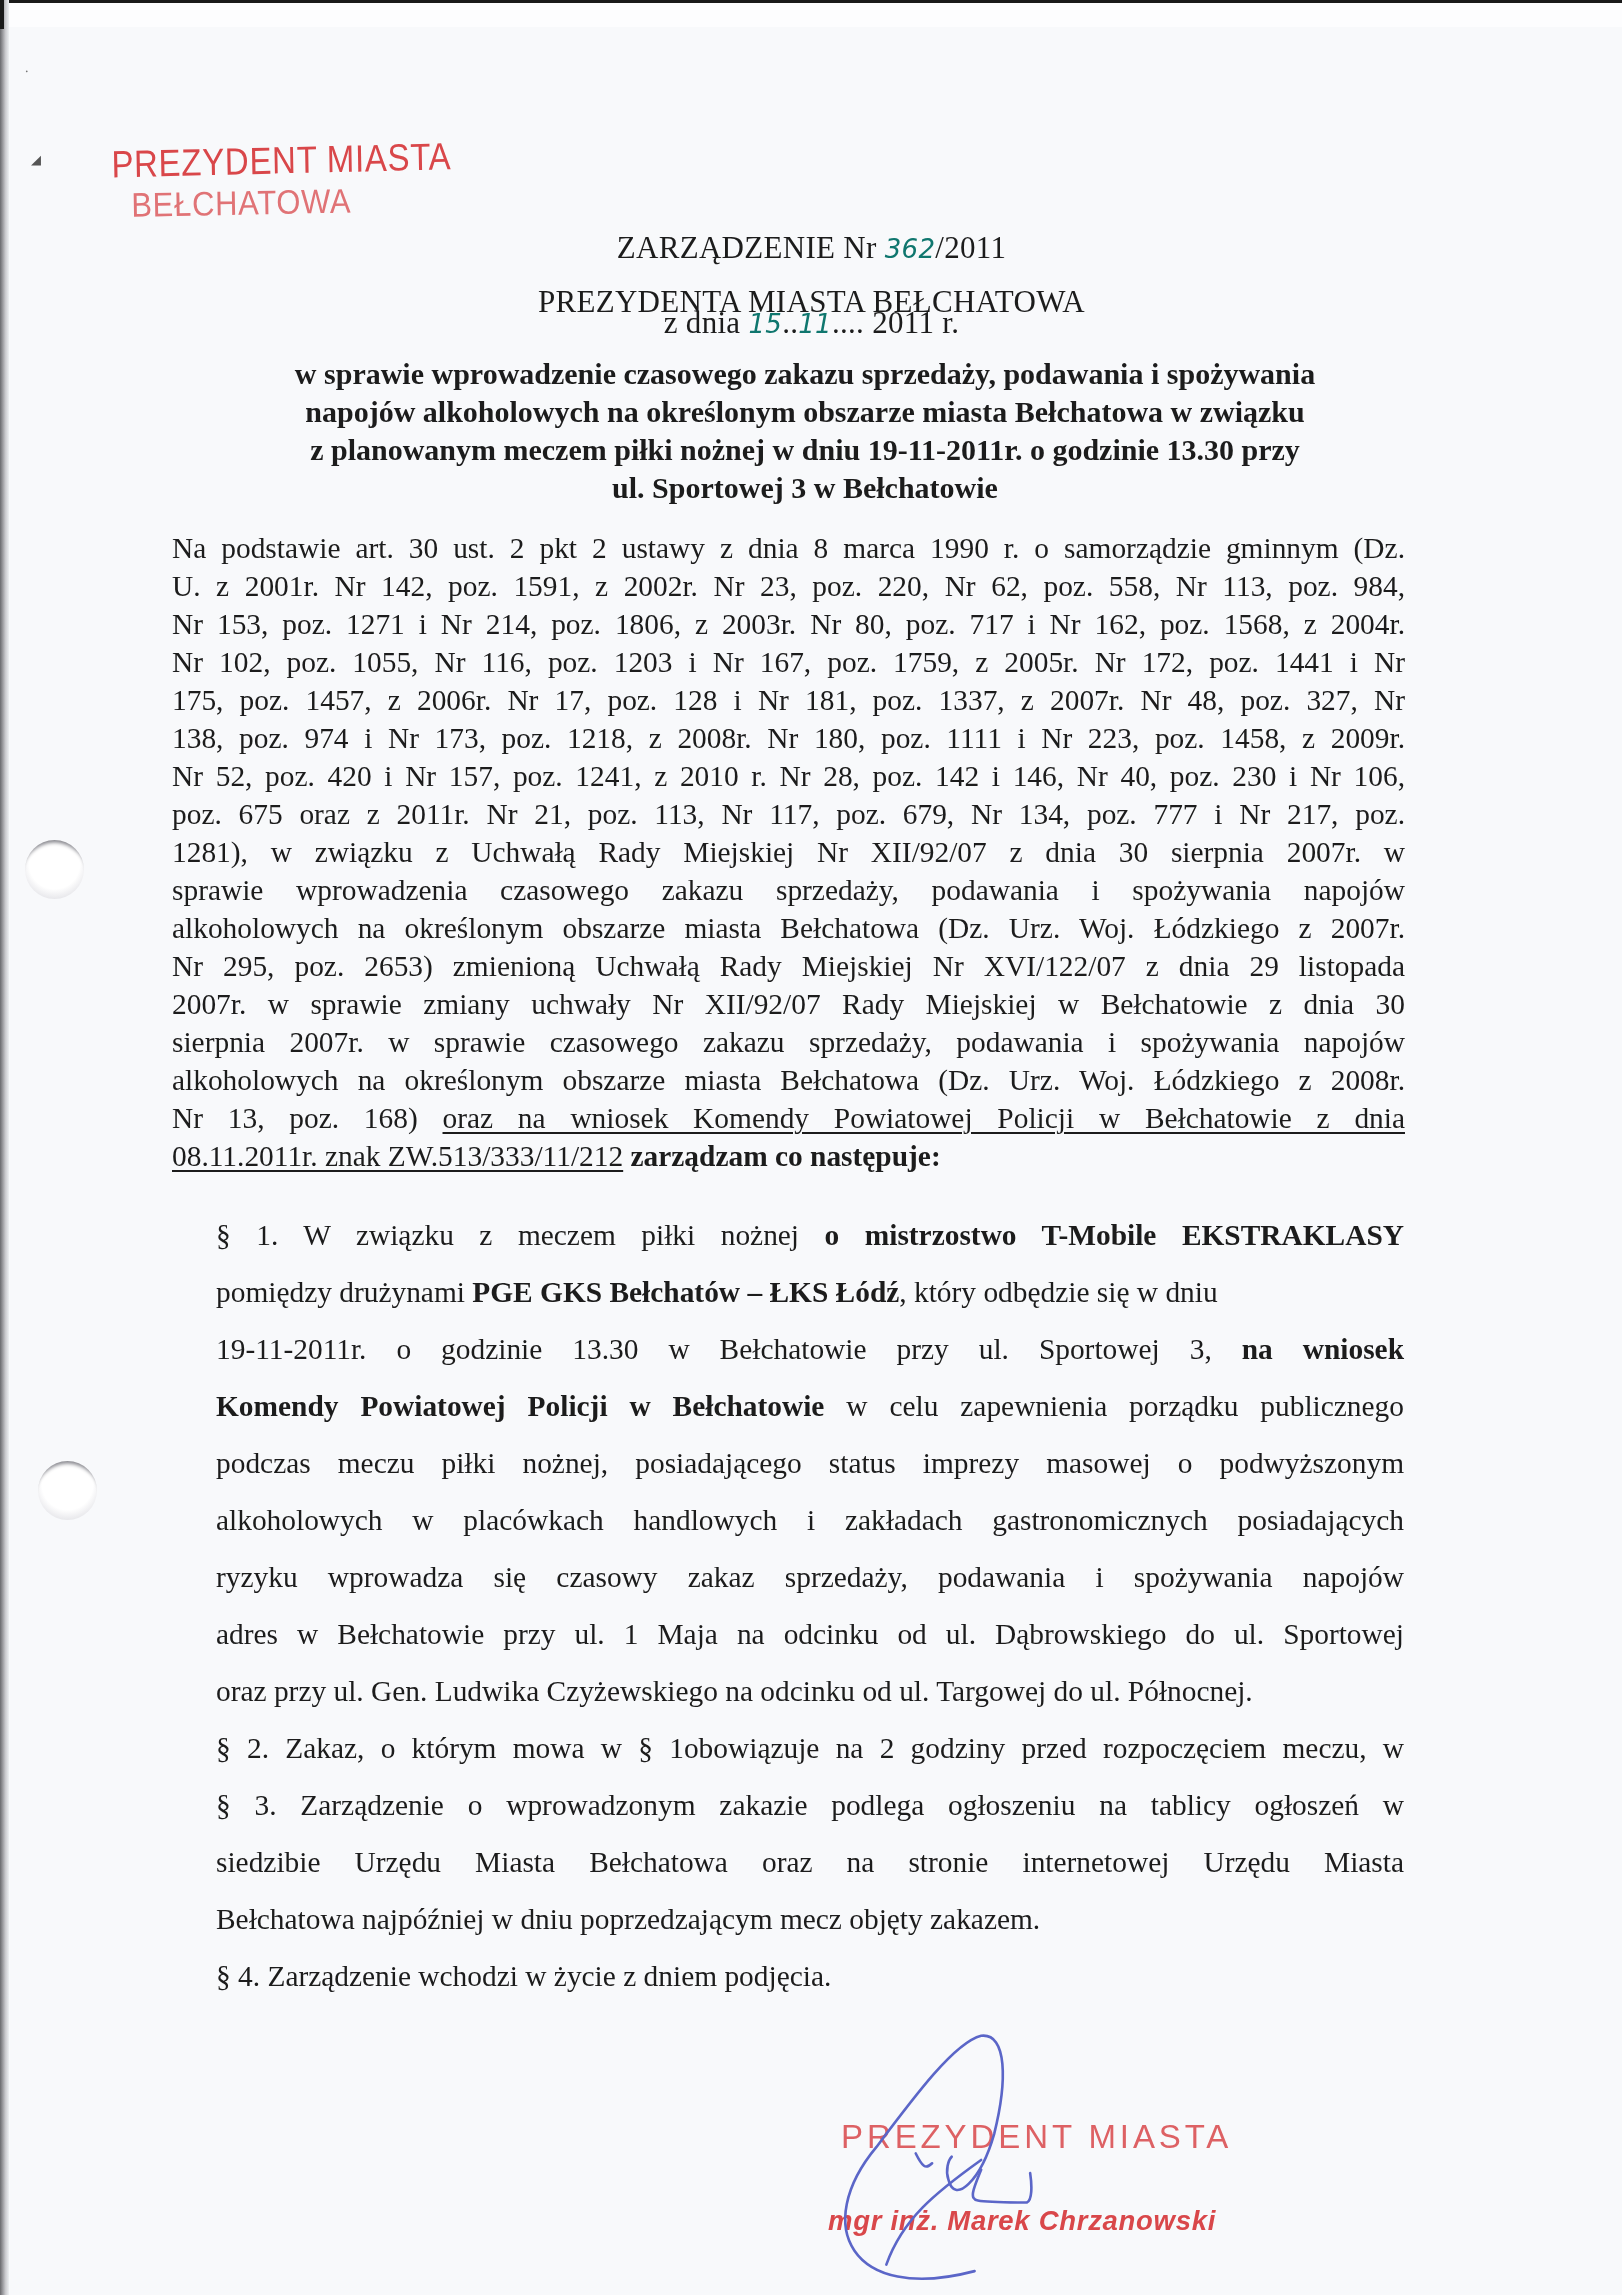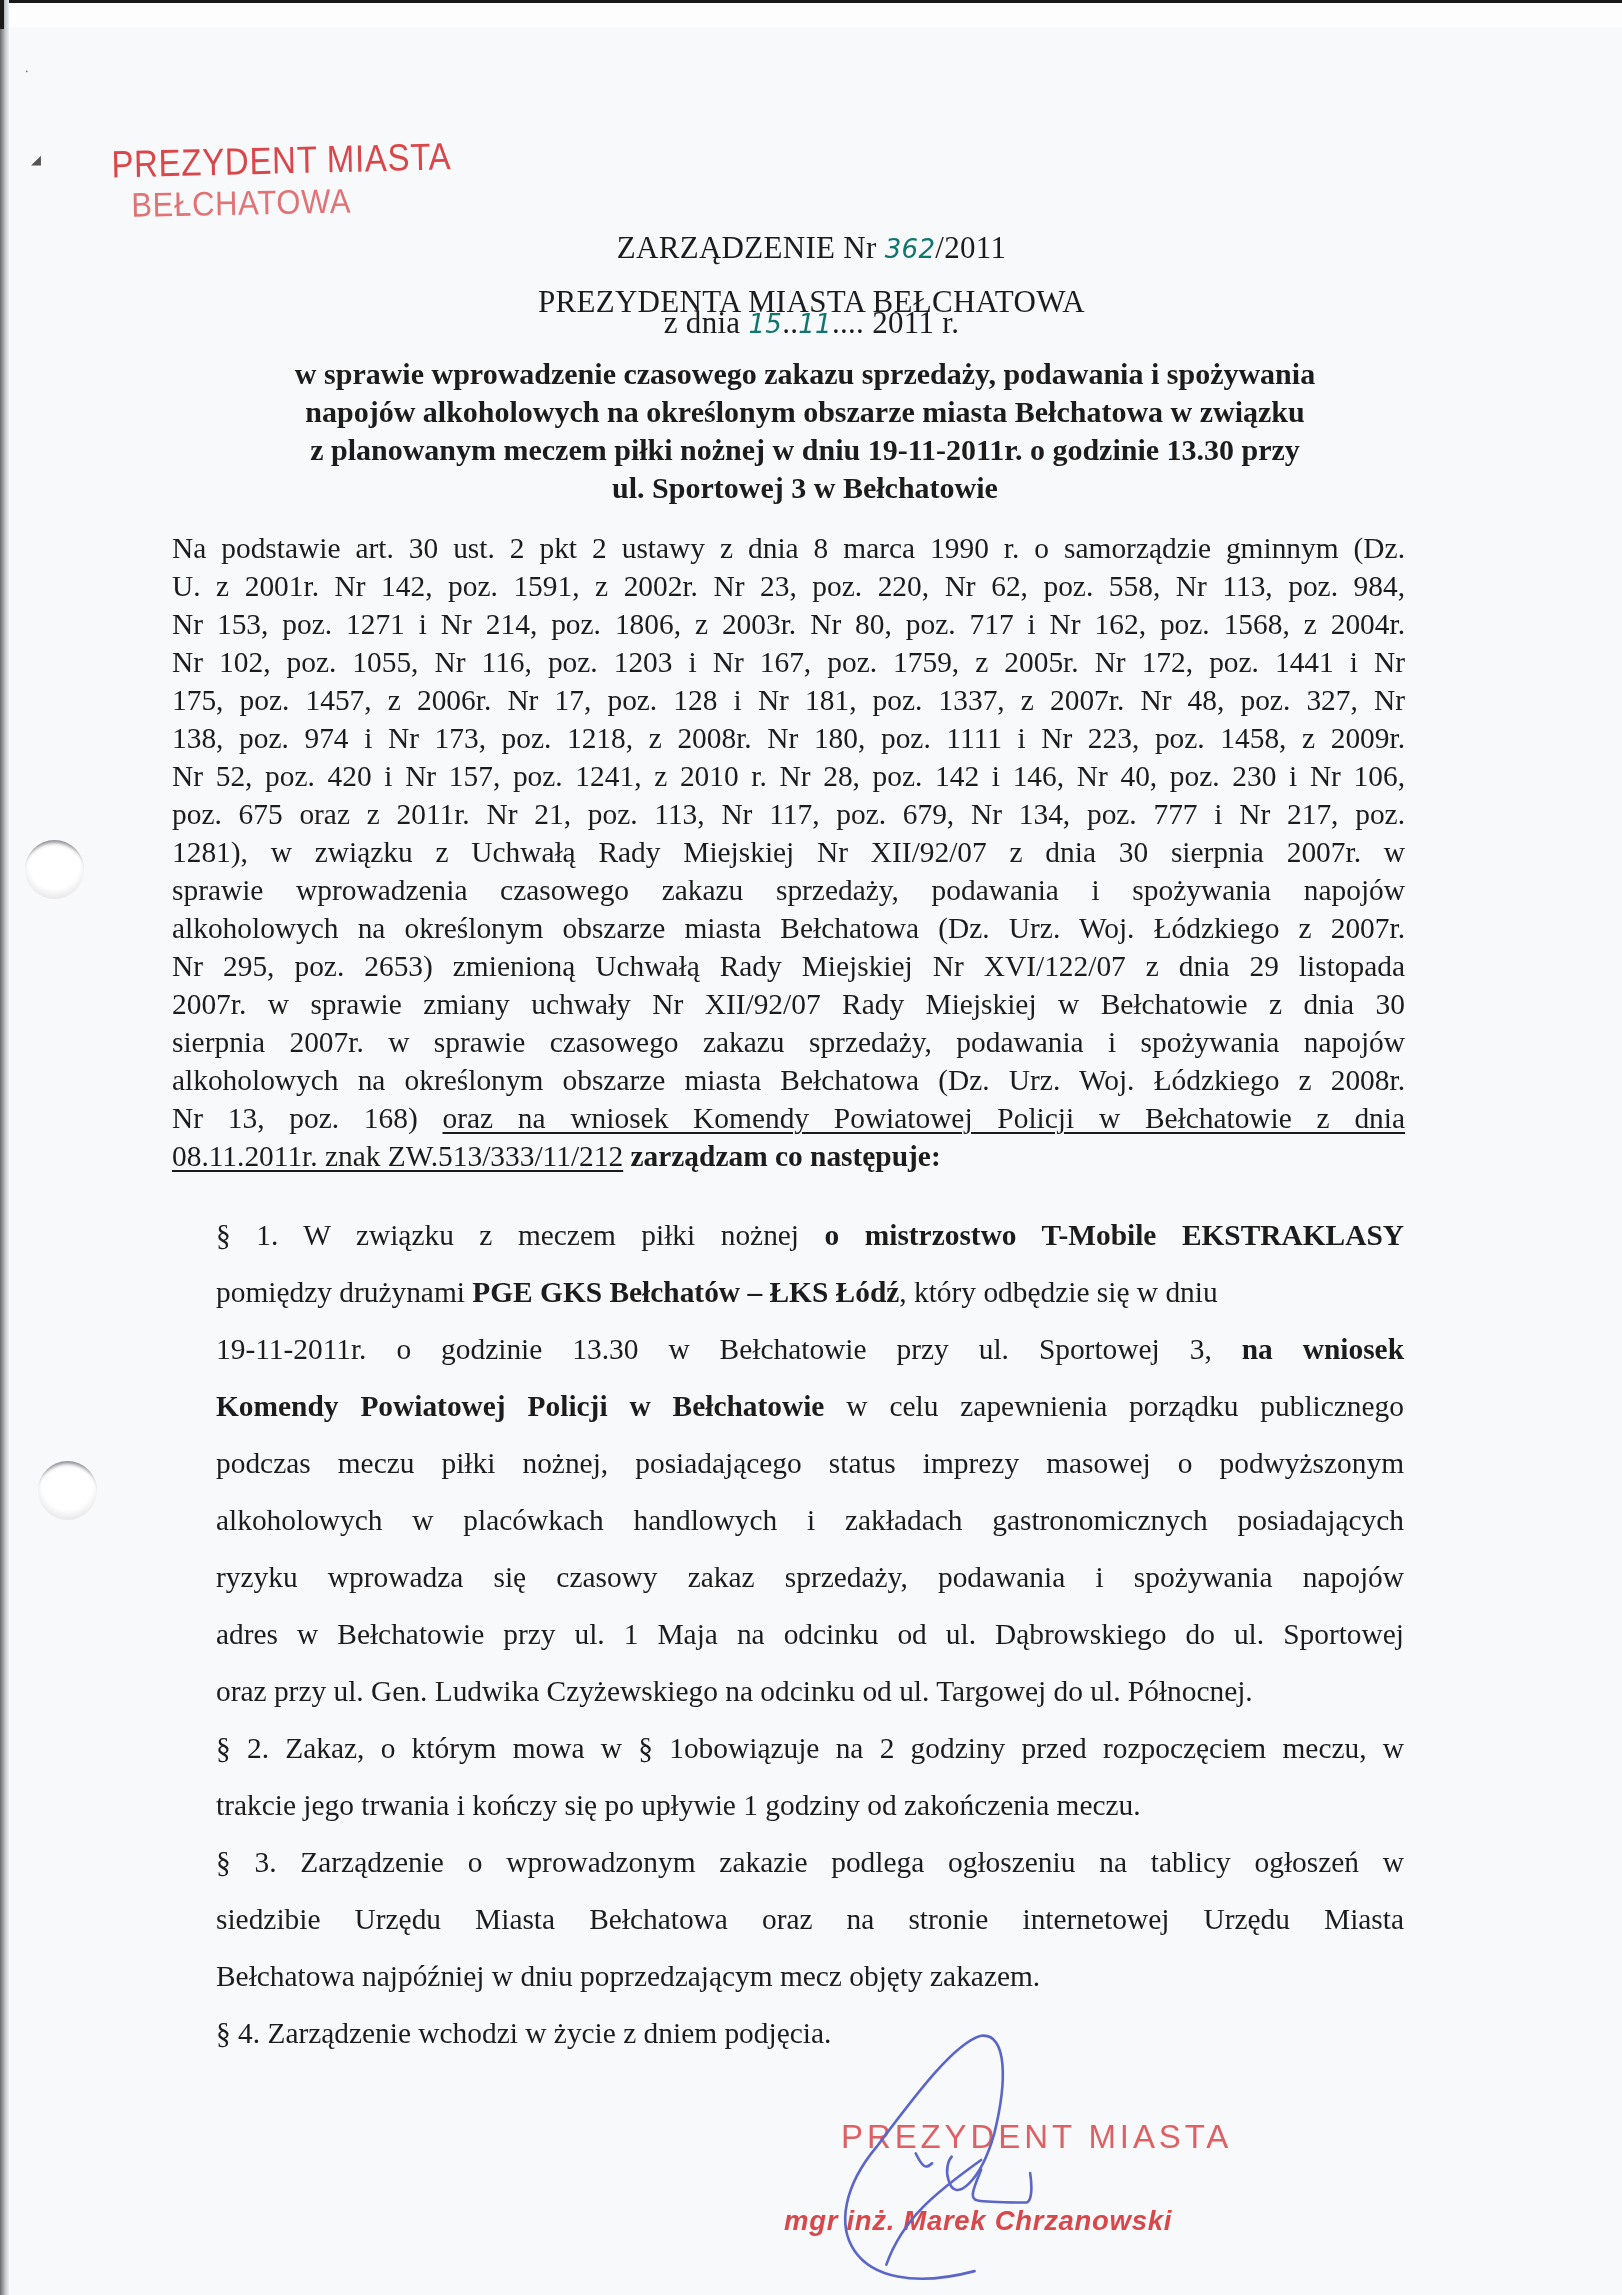--- a/index.html
+++ b/index.html
@@ -38,21 +38,21 @@
   .basis .ln { display: block; text-align: justify; text-align-last: justify; white-space: nowrap; overflow: visible; height: 38px; }
   .basis .ln.last { text-align-last: left; }
   .ul { text-decoration: underline; text-decoration-thickness: 2px; text-underline-offset: 3.9px; }
   .b { font-weight: bold; }
 
   .paras { position: absolute; left: 216px; width: 1188px; top: 1207px; font-size: 29.4px; }
   .paras .ln { display: block; height: 57px; line-height: 57px; text-align: justify; text-align-last: justify; white-space: nowrap; }
   .paras .ln.left { text-align-last: left; }
 
   .sig-stamp-1 { left: 841px; top: 2118px; font-size: 33px; opacity: .85; letter-spacing: 3.9px; }
-  .sig-stamp-2 { left: 784px; top: 2205px; font-size: 27.5px; font-style: italic; font-weight: bold; }
+  .sig-stamp-2 { left: 828px; top: 2205px; font-size: 27.5px; font-style: italic; font-weight: bold; }
   .signature { position: absolute; left: 785px; top: 2029px; width: 523px; height: 262px; }
 </style>
 </head>
 <body>
 
 <div class="scan-top"></div>
 <div class="top-band"></div>
 <div class="scan-left"></div>
 <div class="scan-left-top"></div>
 <div class="punch" style="left:25px; top:840px;"></div>
@@ -102,21 +102,20 @@
   <span class="ln"><span>§ 1. W związku z meczem piłki nożnej </span><span class="b">o mistrzostwo T-Mobile EKSTRAKLASY</span></span>
   <span class="ln left"><span>pomiędzy drużynami </span><span class="b">PGE GKS Bełchatów – ŁKS Łódź</span><span>, który odbędzie się w dniu</span></span>
   <span class="ln"><span>19-11-2011r. o godzinie 13.30 w Bełchatowie przy ul. Sportowej 3, </span><span class="b">na wniosek</span></span>
   <span class="ln"><span class="b">Komendy Powiatowej Policji w Bełchatowie</span><span>  w celu zapewnienia porządku publicznego</span></span>
   <span class="ln">podczas meczu piłki nożnej, posiadającego status imprezy masowej o podwyższonym</span>
   <span class="ln">alkoholowych w placówkach handlowych i zakładach gastronomicznych posiadających</span>
   <span class="ln">ryzyku wprowadza się czasowy zakaz sprzedaży, podawania i spożywania napojów</span>
   <span class="ln">adres w Bełchatowie przy ul. 1 Maja na odcinku od ul. Dąbrowskiego do ul. Sportowej</span>
   <span class="ln left">oraz przy ul. Gen. Ludwika Czyżewskiego na odcinku od ul. Targowej do ul. Północnej.</span>
   <span class="ln">§ 2. Zakaz, o którym mowa w § 1obowiązuje na 2 godziny przed rozpoczęciem meczu, w</span>
-  <span class="ln left">trakcie jego trwania i kończy się po upływie 1 godziny od zakończenia meczu.</span>
   <span class="ln">§ 3. Zarządzenie o wprowadzonym zakazie podlega ogłoszeniu na tablicy ogłoszeń w</span>
   <span class="ln">siedzibie Urzędu Miasta Bełchatowa oraz na stronie internetowej Urzędu Miasta</span>
   <span class="ln left">Bełchatowa najpóźniej w dniu poprzedzającym mecz objęty zakazem.</span>
   <span class="ln left">§ 4. Zarządzenie wchodzi w życie z dniem podjęcia.</span>
 </div>
 
 <div class="stamp sig-stamp-1">PREZYDENT MIASTA</div>
 <div class="stamp sig-stamp-2">mgr inż. Marek Chrzanowski</div>
 
 <svg class="signature" viewBox="0 0 800 400" xmlns="http://www.w3.org/2000/svg">

